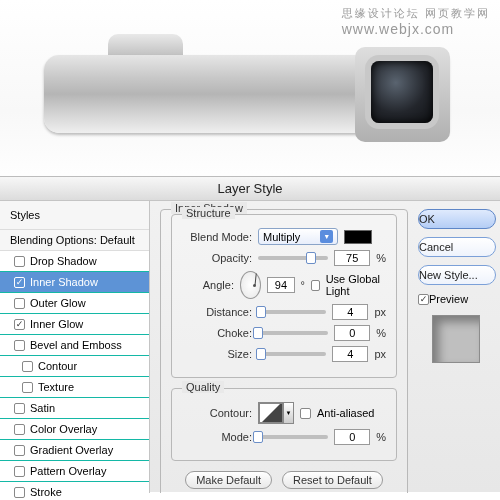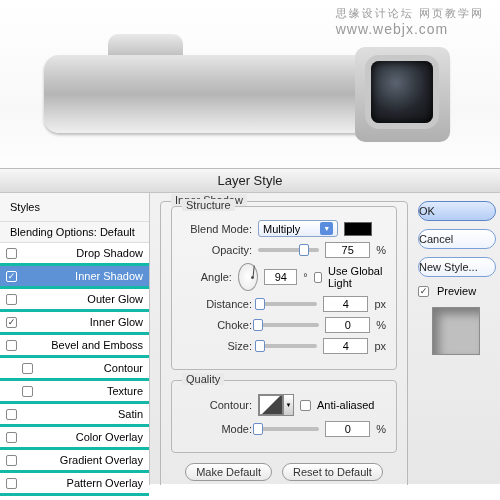--- a/index.html
+++ b/index.html
@@ -1,58 +1,58 @@
 <!DOCTYPE html>
 <html><head>
 <meta charset="utf-8">
 <style>
   * { margin: 0; padding: 0; box-sizing: border-box; font-family: "Lucida Grande", Arial, sans-serif; font-size: 11px; }
   body { background: #fff; width: 500px; height: 500px; overflow: hidden; }
   .top-area { width: 500px; height: 185px; background: linear-gradient(#fff,#f8f8f8 60%,#fff); position: relative; }
-  .watermark { position: absolute; top: 6px; right: 16px; color: #999; font-size: 12px; letter-spacing: 2px; }
+  .watermark { position: absolute; top: 6px; right: 10px; color: #999; font-size: 12px; letter-spacing: 2px; }
   .watermark .sub { font-size: 14px; letter-spacing: 1px; display:block; text-align:left; }
   .lens-body { position:absolute; top:55px; left:44px; width:405px; height:78px; background: linear-gradient(#e6e6e6,#c7c7c7 30%,#b5b5b5 50%,#d3d3d3 75%,#efefef); border-radius: 15px 4px 4px 15px; box-shadow: 0 2px 3px rgba(0,0,0,.25); }
   .lens-nub { position:absolute; top:34px; left:108px; width:75px; height:26px; background: linear-gradient(#e9e9e9,#b9b9b9); border-radius: 10px 10px 0 0; }
   .lens-end { position:absolute; top:47px; right:50px; width:95px; height:95px; background: linear-gradient(#dedede,#b0b0b0); border-radius: 10px; }
   .lens-hole { position:absolute; top:14px; left:16px; width:62px; height:62px; background: radial-gradient(circle at 40% 35%, #5a6470 0%, #23262c 55%, #0f1114 100%); border-radius: 8px; box-shadow: inset 0 0 8px #000, 0 0 0 6px #c8c8c8; }
-  .dialog { position:absolute; top:168px; left:0; width:500px; height:316px; background: linear-gradient(#f2f2f2,#e7e7e7); border-top:1px solid #bcbcbc; }
+  .dialog { position:absolute; top:176px; left:0; width:500px; height:316px; background: linear-gradient(#f2f2f2,#e7e7e7); border-top:1px solid #bcbcbc; }
   .titlebar { height:24px; text-align:center; line-height:24px; border-bottom:1px solid #c4c4c4; background: linear-gradient(#f7f7f7,#dcdcdc); font-size:13px; color:#222; }
   .dialog-body { display:flex; height:292px; }
   .left-panel { width:150px; border-right:1px solid #c4c4c4; background:#fff; }
   .lp-head { padding:8px 10px; border-bottom:1px solid #ddd; background:#f6f6f6; }
   .lp-sub { padding:4px 10px; border-bottom:1px solid #ddd; background:#f6f6f6; }
-  .lp-row { display:flex; align-items:center; padding:4px 6px; border-bottom:3px solid #14b8a6; gap:5px;justify-content:space-between; }
+  .lp-row { display:flex; align-items:center; padding:4px 14px; border-bottom:1px solid #14b8a6; gap:5px; }
   .lp-row.active { background:#5d93d6; color:#fff; }
   .lp-row.indent { padding-left:22px; }
   .chk { width:11px; height:11px; border:1px solid #888; border-radius:2px; background:#fff; display:inline-flex; align-items:center; justify-content:center; font-size:9px; color:#333; line-height:1; }
   .chk.on::after { content:"✓"; }
   .lp-row.active .chk { border-color:#fff; color:#fff; background:transparent; }
   .center-panel { flex:1; padding:8px 10px; overflow:hidden; }
   .groupbox { border:1px solid #b8b8b8; border-radius:4px; margin-bottom:10px; position:relative; padding:8px 10px 10px; background:rgba(255,255,255,0.15); }
   .groupbox > .legend { position:absolute; top:-8px; left:10px; background:#e9e9e9; padding:0 4px; color:#333; }
   .inner-group .legend { font-weight:normal; }
   .field { display:flex; align-items:center; margin:5px 0; gap:6px; }
   .flabel { width:70px; text-align:right; color:#333; }
   .select { border:1px solid #8aa4c8; border-radius:3px; background:linear-gradient(#fff,#e8eefb); padding:1px 4px; display:inline-flex; align-items:center; gap:20px; min-width:78px; }
   .select .arrow { width:13px; height:13px; background:#5a8dde; border-radius:2px; color:#fff; font-size:8px; display:flex; align-items:center; justify-content:center; margin-left:auto;}
   .swatch { width:28px; height:14px; background:#000; border:1px solid #666; }
   .slider { flex:1; height:4px; background:#bfbfbf; border-radius:2px; position:relative; max-width:100px; }
   .slider .thumb { position:absolute; top:-4px; width:10px; height:12px; background:#fff; border:1px solid #6b8ec7; border-radius:2px; transform:translateX(-50%); }
-  .numbox { width:45px; height:16px; border:1px solid #999; background:#fff; text-align:center; line-height:14px; }
+  .numbox { width:36px; height:16px; border:1px solid #999; background:#fff; text-align:center; line-height:14px; }
   .angle-dial { width:28px; height:28px; border:1px solid #999; border-radius:50%; background:radial-gradient(#fff,#e6e6e6); position:relative; }
   .angle-dial::after { content:""; position:absolute; width:12px; height:1px; background:#444; top:13px; left:14px; transform:rotate(-84deg); transform-origin:left center;}
   .dial-dot{position:absolute; width:3px;height:3px;background:#555;border-radius:50%; top:12px; left:12px;}
   .contour-sw { width:24px; height:20px; border:1px solid #888; background:linear-gradient(135deg,#fff 0%,#fff 48%,#444 52%,#444 100%); display:inline-block;}
   .contour-wrap{display:inline-flex; border:1px solid #888;}
   .contour-btn{width:10px; background:linear-gradient(#fff,#ccc); border-left:1px solid #888; display:flex; align-items:center; justify-content:center; font-size:6px;}
   .btn { border:1px solid #9a9a9a; border-radius:10px; background:linear-gradient(#fff,#e8e8e8); padding:2px 10px; color:#333; display:inline-block; min-width:80px; text-align:center;}
   .right-panel { width:82px; padding:8px 4px 8px 0; }
   .rbtn { border:1px solid #7ba0d8; border-radius:11px; background:linear-gradient(#fff,#eef3fc); padding:3px 0; text-align:left; margin-bottom:8px; color:#222; }
   .rbtn.primary { background:linear-gradient(#dfeafd,#b4cdf5); border-color:#5e86c7; }
-  .preview-row{ display:flex; align-items:center; gap:8px; margin:6px 0 10px;}
+  .preview-row{ display:flex; align-items:center; gap:0; margin:6px 0 10px;}
   .preview-box { width:48px; height:48px; background:#bfbfbf; box-shadow: inset 6px 6px 10px rgba(0,0,0,.35); margin-left:14px; border:1px solid #8c8c8c;}
   .unit{color:#333;}
 </style>
 </head>
 <body>
 
 <div class="top-area">
   <div class="watermark">
     <span>思缘设计论坛</span>
     <span>网页教学网</span>
@@ -111,21 +111,21 @@
           <div class="lp-row">
             <span class="chk"></span>
             <span>Gradient Overlay</span>
           </div>
           <div class="lp-row">
             <span class="chk"></span>
             <span>Pattern Overlay</span>
           </div>
           <div class="lp-row">
             <span class="chk"></span>
-            <span>Bevel</span>
+            <span>Stroke</span>
           </div>
         </div>
     </div>
 
     <div class="center-panel">
       <div class="groupbox" style="padding-top:4px;">
         <div class="legend">Inner Shadow</div>
 
         <div class="groupbox inner-group">
           <div class="legend">Structure</div>

